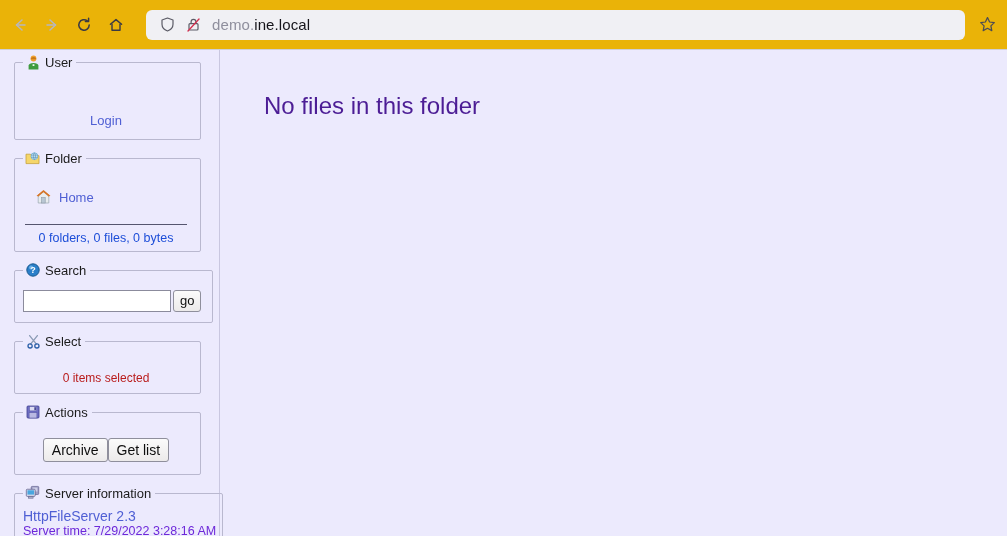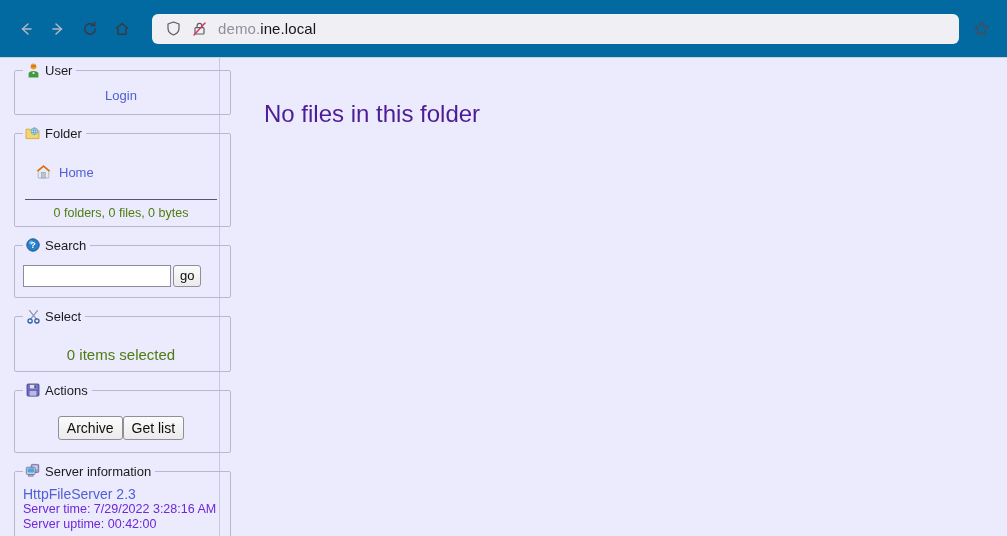--- a/index.html
+++ b/index.html
@@ -6,26 +6,26 @@
   html, body {
     margin: 0; padding: 0;
     width: 1007px; height: 536px;
     overflow: hidden;
     font-family: "Liberation Sans", sans-serif;
   }
   body { background: #eceafd; }
 
   
   #browser-chrome {
-    height: 58px;
-    background: #0369a1;
+    height: 50px;
+    background: #eab308;
     border-bottom: 1px solid #cfcfd8;
     display: flex;
     align-items: center;
-    padding: 0 10px;
+    padding: 0 4px;
     position: relative;
   }
   .nav-btn {
     width: 32px; height: 32px;
     display: flex; align-items: center; justify-content: center;
     border-radius: 4px;
     flex: 0 0 auto;
   }
   .nav-btn svg { display: block; }
   .nav-arrow { stroke: #b6b6c0; }
@@ -76,34 +76,34 @@
     border-right: 1px solid #c9c7e0;
     background: #eceafd;
   }
 
   fieldset.panel {
     border: 1px solid #b9b8cf;
     border-radius: 2px;
     margin: 0 0 10px 0;
     padding: 6px 11px 8px 8px;
     background: transparent;
-    width: 217px;
+    width: 187px;
   }
   fieldset.panel legend {
     padding: 0 4px 0 2px;
     font-size: 13px;
     color: #1b1b1b;
     display: flex;
     align-items: center;
     gap: 4px;
   }
   legend .legend-icon { display: inline-flex; width: 16px; height: 16px; align-items:center; justify-content:center; }
   legend .legend-icon svg { display: block; }
 
-  .panel-center { text-align: center; }
+  .panel-center { text-align: center; margin-top: 33px; }
 
   a.link {
     color: #4f5fd4;
     font-size: 13px;
     text-decoration: none;
   }
 
   
   #panel-user { padding-top: 4px; padding-bottom: 10px; }
   #login-link { display:inline-block; margin-top: 6px; }
@@ -118,21 +118,21 @@
   }
   .folder-row .home-icon { width: 18px; height: 18px; display:flex; }
   #folder-divider {
     border: none;
     border-top: 1px solid #55556e;
     margin: 18px 2px 6px 2px;
   }
   #folder-stats {
     text-align: center;
     font-size: 12.5px;
-    color: #4d7c0f;
+    color: #1d4ed8;
   }
 
   
   #panel-search { padding-top: 6px; padding-bottom: 10px; }
   #search-row { display: flex; align-items: center; gap: 2px; margin-top: 6px; }
   #search-input {
     width: 148px;
     height: 22px;
     border: 1px solid #8b8b9c;
     background: #ffffff;
@@ -156,22 +156,22 @@
   
   #panel-select { padding-top: 6px; padding-bottom: 8px; }
   #select-buttons {
     display: flex;
     justify-content: center;
     gap: 4px;
     margin-top: 8px;
   }
   #select-status {
     text-align: center;
-    font-size: 15px;
-    color: #4d7c0f;
+    font-size: 12px;
+    color: #b91c1c;
     margin-top: 16px;
   }
 
   
   #panel-actions { padding-top: 6px; padding-bottom: 12px; }
   #action-buttons {
     display: flex;
     justify-content: center;
     gap: 0;
     margin-top: 12px;

